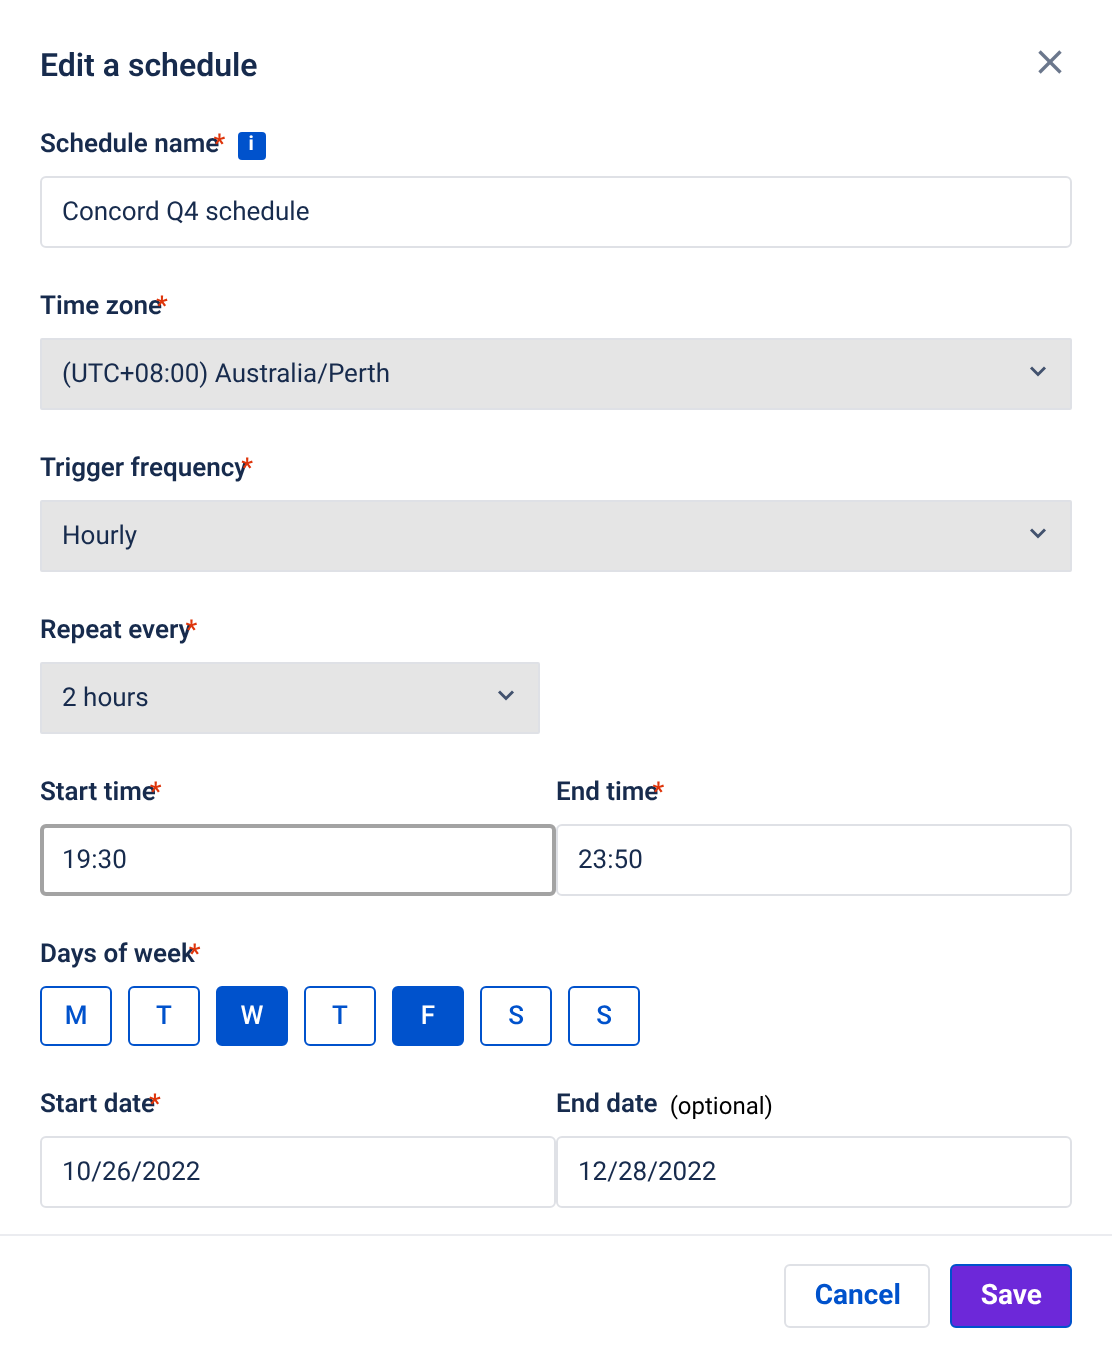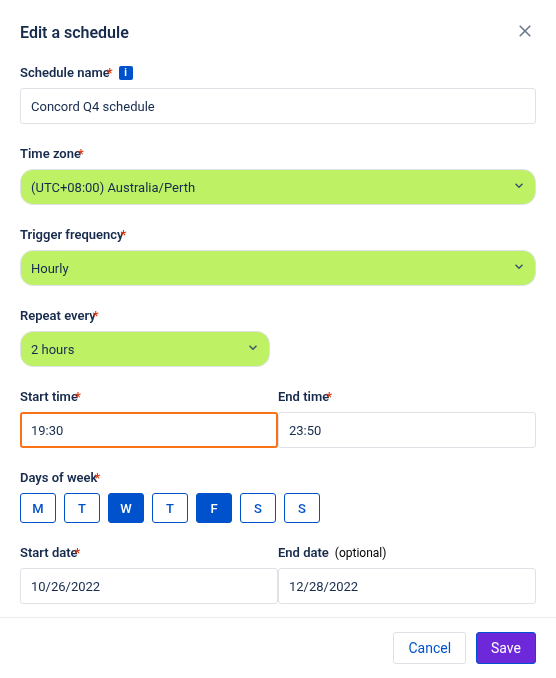--- a/index.html
+++ b/index.html
@@ -85,39 +85,39 @@
       height: 36px;
       border: 1px solid #DFE1E6;
       border-radius: 3px;
       padding: 0 10px;
       font-size: 13px;
       color: #172B4D;
       font-family: inherit;
       background: #fff;
     }
     .text-input.focused {
-      border: 2px solid #f97316;
+      border: 2px solid #a3a3a3;
       padding: 0 9px;
     }
     .select-wrap {
       position: relative;
       width: 100%;
     }
     .select-wrap.narrow {
       width: 250px;
     }
     .select-display {
       width: 100%;
       height: 36px;
       border: 1px solid #DFE1E6;
-      border-radius: 13px;
+      border-radius: 1px;
       padding: 0 36px 0 10px;
       font-size: 13px;
       color: #172B4D;
-      background: #bef264;
+      background: #e5e5e5;
       display: flex;
       align-items: center;
       cursor: pointer;
     }
     .select-chevron {
       position: absolute;
       right: 10px;
       top: 50%;
       transform: translateY(-50%);
       color: #42526E;
@@ -157,21 +157,21 @@
       padding: 14px 20px;
       display: flex;
       justify-content: flex-end;
       gap: 10px;
     }
     .btn {
       height: 32px;
       padding: 0 14px;
       border-radius: 3px;
       font-size: 14px;
-      font-weight: 400;
+      font-weight: 700;
       cursor: pointer;
       font-family: inherit;
       display: flex;
       align-items: center;
       justify-content: center;
     }
     .btn-secondary {
       background: #fff;
       border: 1px solid #DFE1E6;
       color: #0052CC;

